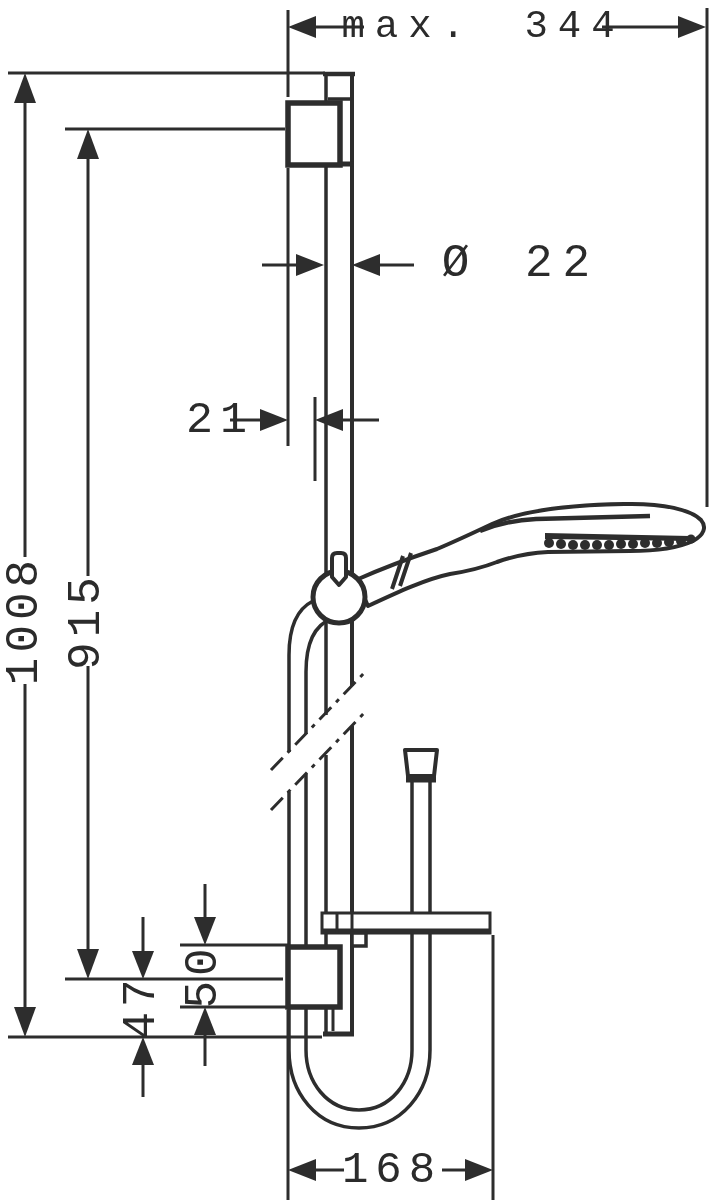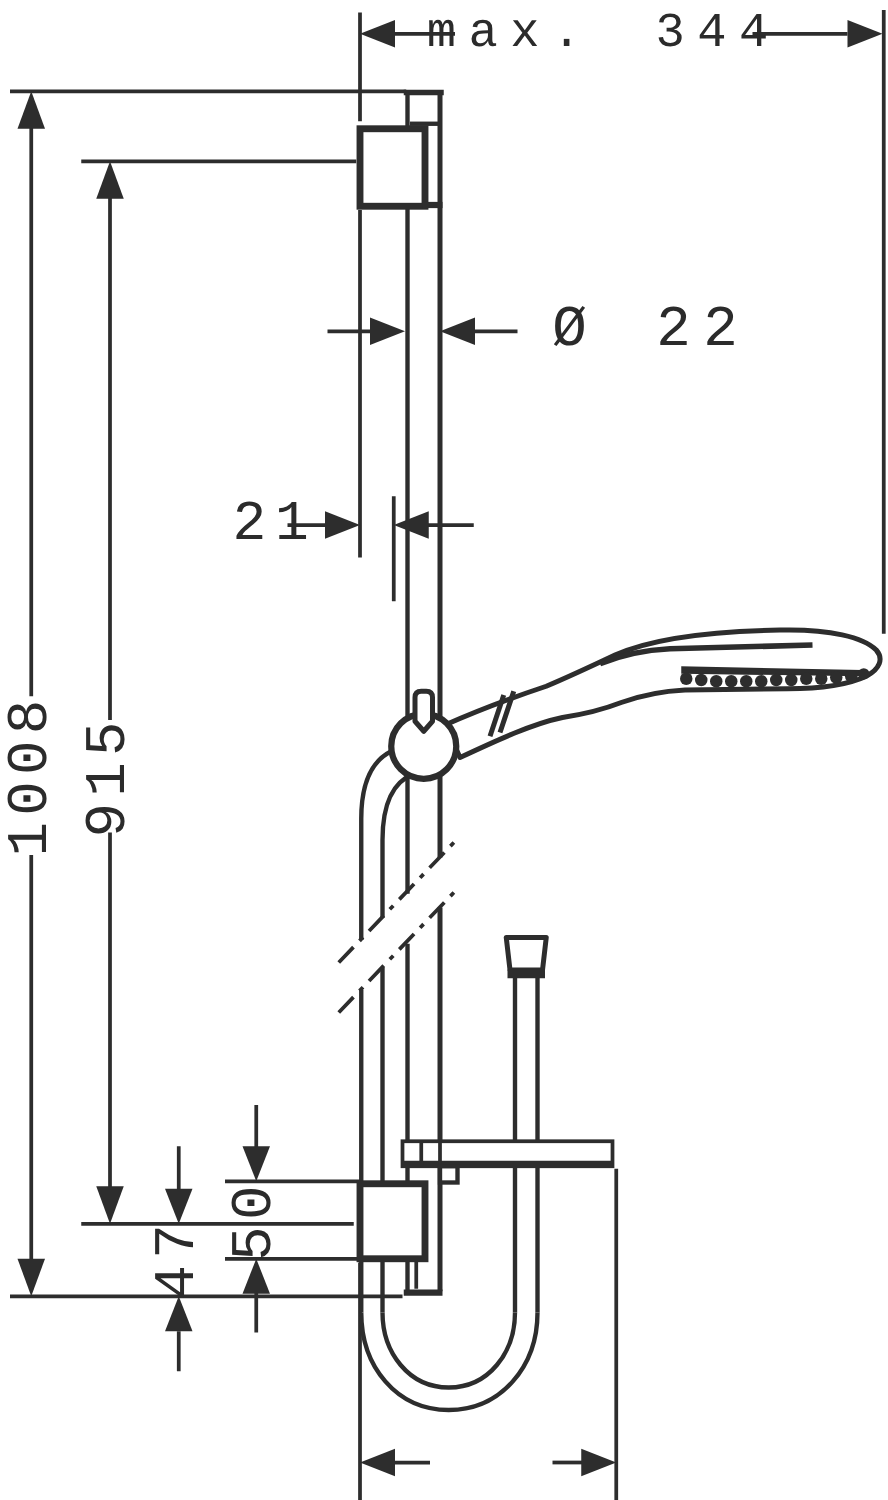--- a/index.html
+++ b/index.html
@@ -189,14 +189,15 @@
   <div class="dim-label lbl-21" style="left:220px;top:420px;">21</div>
 
   <div class="dim-label rot lbl-big" style="left:25px;top:620px;">1008</div>
 
   <div class="dim-label rot lbl-big" style="left:87px;top:621px;">915</div>
 
   <div class="dim-label rot lbl-big" style="left:204px;top:976px;">50</div>
 
   <div class="dim-label rot lbl-big" style="left:142px;top:1007px;">47</div>
 
+  <div class="dim-label lbl-168" style="left:392px;top:1170px;">168</div>
 
 </div>
 
 </body></html>

